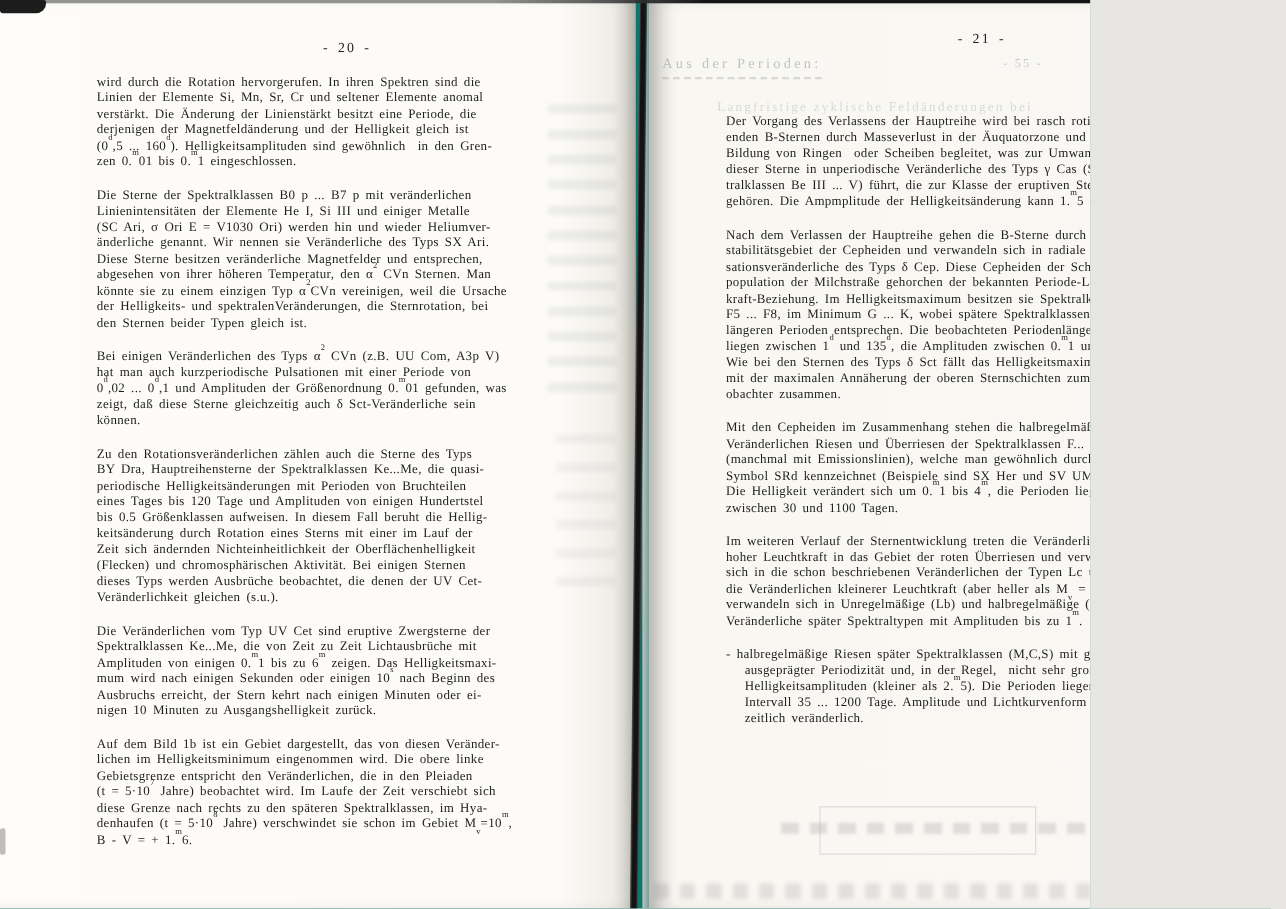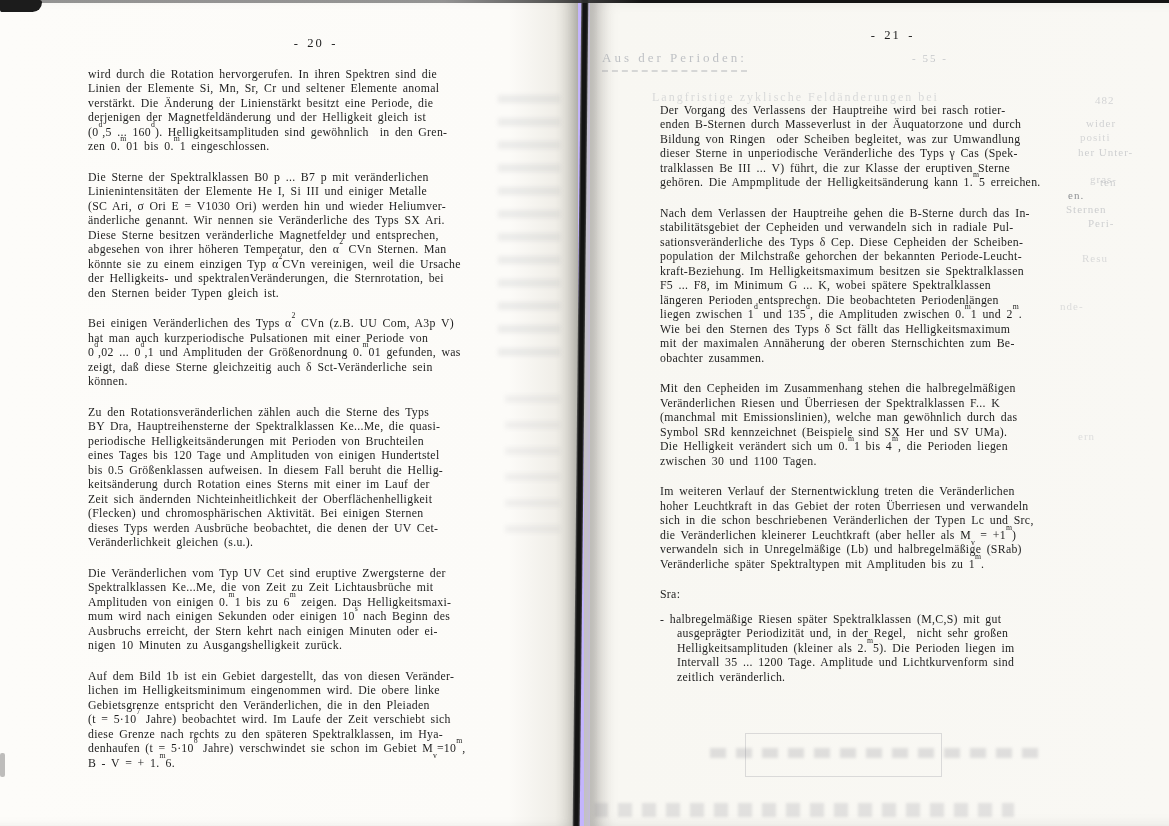--- a/index.html
+++ b/index.html
@@ -1,17 +1,17 @@
 <!DOCTYPE html>
 <html><head>
 <meta charset="utf-8">
 <style>
   html,body{margin:0;padding:0;background:#e7e6e2;}
-  .scan{position:relative;width:1169px;height:826px;overflow:hidden;
-        background:#c4b5fd;font-family:"Liberation Serif","DejaVu Serif",serif;}
+  .scan{position:relative;width:991px;height:826px;overflow:hidden;
+        background:#0f766e;font-family:"Liberation Serif","DejaVu Serif",serif;}
 
   
   .page{position:absolute;top:0;height:826px;}
   .page-left{left:0;width:578px;
     background:linear-gradient(to right,#fdfcf9 0%,#fcfbf8 88%,#f0eee8 96%,#d8d6ce 100%);
     box-shadow:inset -12px 0 16px -9px rgba(40,40,40,.35);}
   .page-right{left:590px;width:579px;
     background:linear-gradient(to right,#efece6 0%,#f8f7f2 4%,#f9f8f4 100%);
     box-shadow:inset 16px 0 22px -13px rgba(40,40,40,.45);}
 
@@ -179,21 +179,20 @@
 Symbol SRd kennzeichnet (Beispiele sind SX Her und SV UMa).
 Die Helligkeit verändert sich um 0.<sup>m</sup>1 bis 4<sup>m</sup>, die Perioden liegen
 zwischen 30 und 1100 Tagen.</p>
       <p>Im weiteren Verlauf der Sternentwicklung treten die Veränderlichen
 hoher Leuchtkraft in das Gebiet der roten Überriesen und verwandeln
 sich in die schon beschriebenen Veränderlichen der Typen Lc und Src,
 die Veränderlichen kleinerer Leuchtkraft (aber heller als M<sub>v</sub> = +1<sup>m</sup>)
 verwandeln sich in Unregelmäßige (Lb) und halbregelmäßige (SRab)
 Veränderliche später Spektraltypen mit Amplituden bis zu 1<sup>m</sup>.</p>
       <div class="section">
-        <div class="section-label">Sra:</div>
         <p class="bullet">- halbregelmäßige Riesen später Spektralklassen (M,C,S) mit gut
 ausgeprägter Periodizität und, in der Regel,  nicht sehr großen
 Helligkeitsamplituden (kleiner als 2.<sup>m</sup>5). Die Perioden liegen im
 Intervall 35 ... 1200 Tage. Amplitude und Lichtkurvenform sind
 zeitlich veränderlich.</p>
       </div>
     </div>
   </div>
 
   <div class="gutter-light"></div>

